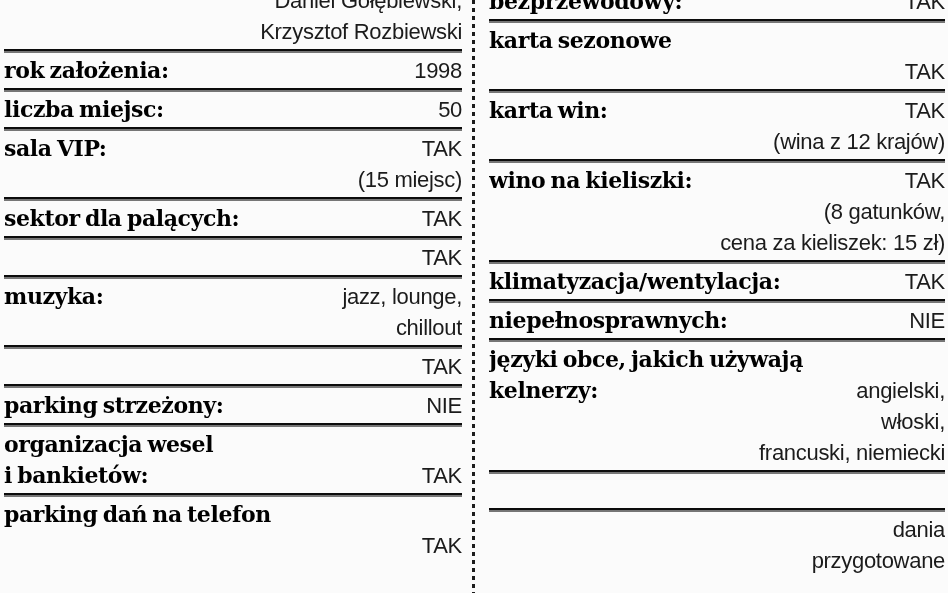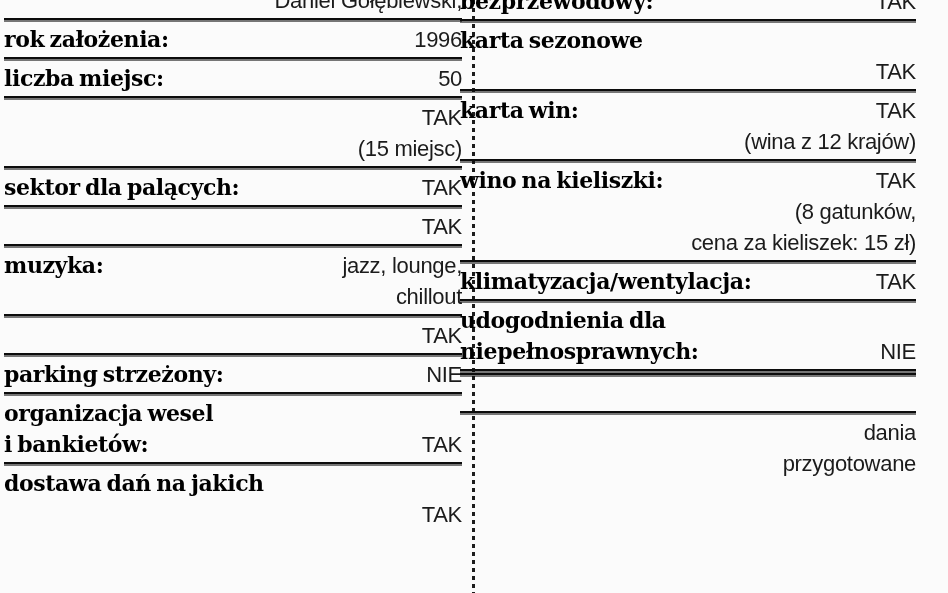--- a/index.html
+++ b/index.html
@@ -19,21 +19,21 @@
     background: #fbfbfb;
     font-size: 22px;
   }
   .col {
     position: absolute;
     top: 0;
     bottom: 0;
     overflow: hidden;
   }
   .col-left  { left: 4px;   width: 458px; }
-  .col-right { left: 460px; width: 456px; }
+  .col-right { left: 489px; width: 456px; }
   .col-inner { position: relative; }
   .col-left  .col-inner { margin-top: -17px; }
   .col-right .col-inner { margin-top: -16px; }
   .rule {
     height: 2px;
     background: #0c0c0c;
     box-shadow: 0 2px 0 rgba(10,10,10,0.55);
     margin-bottom: 2px;
   }
   .row { padding: 2px 0 2px; }
@@ -80,38 +80,43 @@
 <body>
 
 <div class="sheet">
   <div class="col col-left">
     <div class="col-inner">
         <div class="row">
           <div class="line">
             <span class="field-label"></span>
             <span class="field-value">Daniel Gołębiewski,</span>
           </div>
+          <div class="line">
+            <span class="field-label"></span>
+            <span class="field-value">Krzysztof Rozbiewski</span>
+          </div>
         </div>
         <div class="rule"></div>
         <div class="row">
           <div class="line">
             <span class="field-label">rok założenia:</span>
-            <span class="field-value">1996</span>
+            <span class="field-value">1998</span>
           </div>
         </div>
         <div class="rule"></div>
         <div class="row">
           <div class="line">
             <span class="field-label">liczba miejsc:</span>
             <span class="field-value">50</span>
           </div>
         </div>
         <div class="rule"></div>
         <div class="row">
           <div class="line">
+            <span class="field-label">sala VIP:</span>
             <span class="field-value">TAK</span>
           </div>
           <div class="line">
             <span class="field-label"></span>
             <span class="field-value">(15 miejsc)</span>
           </div>
         </div>
         <div class="rule"></div>
         <div class="row">
           <div class="line">
@@ -156,21 +161,21 @@
             <span class="field-value"></span>
           </div>
           <div class="line">
             <span class="field-label">i bankietów:</span>
             <span class="field-value">TAK</span>
           </div>
         </div>
         <div class="rule"></div>
         <div class="row">
           <div class="line">
-            <span class="field-label">dostawa dań na jakich</span>
+            <span class="field-label">parking dań na telefon</span>
             <span class="field-value"></span>
           </div>
           <div class="line">
             <span class="field-value">TAK</span>
           </div>
         </div>
       </div>
   </div>
   <div class="divider"></div>
   <div class="col col-right">
@@ -220,29 +225,43 @@
         <div class="rule"></div>
         <div class="row">
           <div class="line">
             <span class="field-label">klimatyzacja/wentylacja:</span>
             <span class="field-value">TAK</span>
           </div>
         </div>
         <div class="rule"></div>
         <div class="row">
           <div class="line">
-            <span class="field-label">udogodnienia dla</span>
-            <span class="field-value"></span>
-          </div>
-          <div class="line">
             <span class="field-label">niepełnosprawnych:</span>
             <span class="field-value">NIE</span>
           </div>
         </div>
         <div class="rule"></div>
+        <div class="row">
+          <div class="line">
+            <span class="field-label">języki obce, jakich używają</span>
+            <span class="field-value"></span>
+          </div>
+          <div class="line">
+            <span class="field-label">kelnerzy:</span>
+            <span class="field-value">angielski,</span>
+          </div>
+          <div class="line">
+            <span class="field-label"></span>
+            <span class="field-value">włoski,</span>
+          </div>
+          <div class="line">
+            <span class="field-label"></span>
+            <span class="field-value">francuski, niemiecki</span>
+          </div>
+        </div>
         <div class="rule"></div>
         <div class="row row-spacer"></div>
         <div class="rule"></div>
         <div class="row">
           <div class="line">
             <span class="field-value">dania</span>
           </div>
           <div class="line">
             <span class="field-label"></span>
             <span class="field-value">przygotowane</span>

